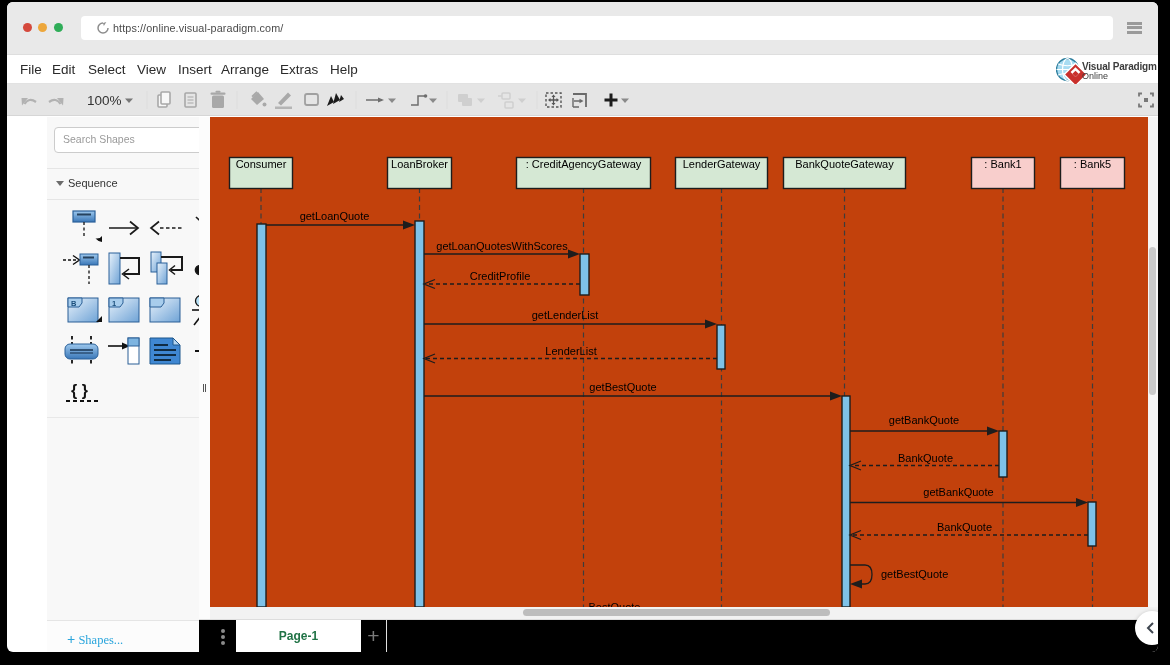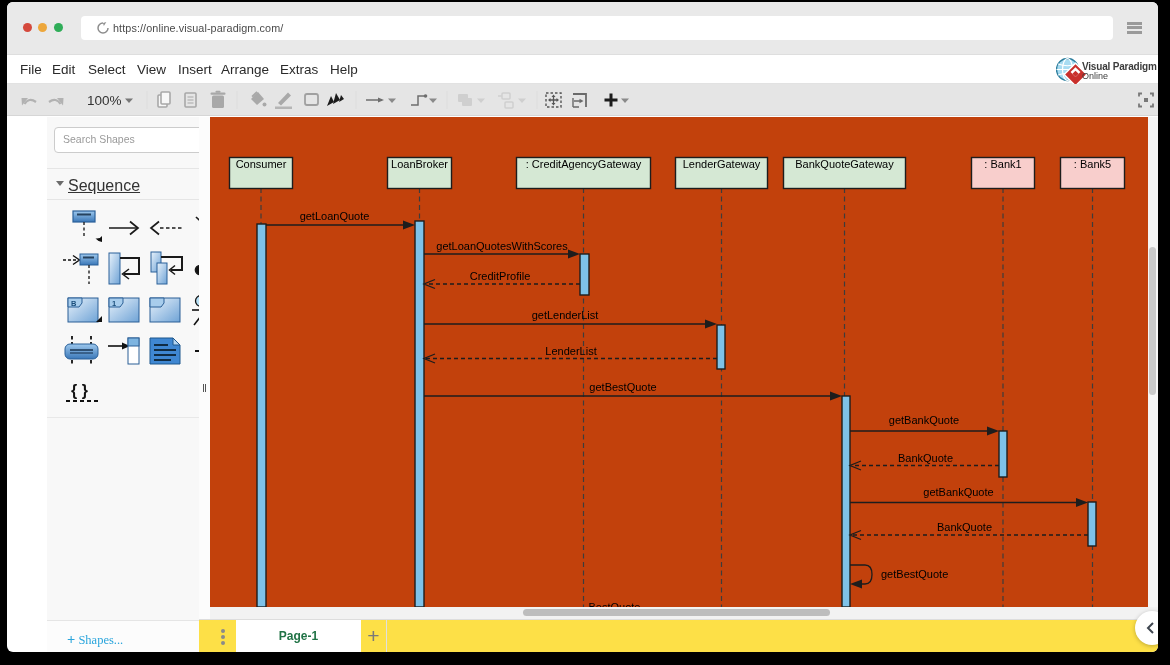--- a/index.html
+++ b/index.html
@@ -22,21 +22,21 @@
   #panel{position:absolute;left:0;top:115px;width:190.5px;height:535px;background:#f8f8f8;border-right:1px solid #e3e3e3;margin-left:40px;}
   #searchbox{position:absolute;left:7px;top:10px;width:166px;height:24px;background:#fff;border:1px solid #ccc;border-radius:4px;}
   #divider{position:absolute;left:191.5px;top:115px;width:11px;height:535px;background:#fcfcfc;border-right:1px solid #eee;}
   
   #canvas{position:absolute;left:203px;top:115px;width:938px;height:490px;background:#c2410c;overflow:hidden;}
   #hscroll{position:absolute;left:203px;top:605px;width:948px;height:12px;background:#f2f2f2;}
   #hthumb{position:absolute;left:313px;top:2px;width:307px;height:7px;background:#bdbdbd;border-radius:4px;}
   #vscroll{position:absolute;left:1141px;top:115px;width:10px;height:490px;background:#f6f6f6;}
   #vthumb{position:absolute;left:1px;top:130px;width:7px;height:148px;background:#cacaca;border-radius:4px;}
   
-  #tabbar{position:absolute;left:191.5px;top:617px;width:959.5px;height:33px;background:#fde047;border-top:1px solid #ddd;}
+  #tabbar{position:absolute;left:191.5px;top:617px;width:959.5px;height:33px;background:#000000;border-top:1px solid #ddd;}
   #tab1{position:absolute;left:37.5px;top:0;width:125px;height:33px;background:#fff;text-align:center;
         font-size:12px;font-weight:bold;color:#217346;line-height:33px;}
   #collapsebtn{position:absolute;left:1128px;top:609px;width:34px;height:34px;background:#fff;border-radius:50%;
         box-shadow:0 1px 4px rgba(0,0,0,0.25);z-index:5;}
 </style>
 </head>
 <body>
 <div id="win">
   <div id="menubar">
     <span class="mi" style="left:13px">File</span>
@@ -204,21 +204,21 @@
       <svg class="abs" style="left:149px;top:5px" width="14" height="14" viewBox="0 0 14 14">
         <circle cx="5.8" cy="5.8" r="4" fill="none" stroke="#878787" stroke-width="1.4"></circle>
         <line x1="8.8" y1="8.8" x2="12.4" y2="12.4" stroke="#878787" stroke-width="1.6"></line>
       </svg>
     </div>
     <div class="abs" style="left:179px;top:17px;width:3px;height:3px;border-radius:50%;background:#8a8a8a;"></div>
     <div class="abs" style="left:179px;top:22px;width:3px;height:3px;border-radius:50%;background:#8a8a8a;"></div>
     <div class="abs" style="left:179px;top:27px;width:3px;height:3px;border-radius:50%;background:#8a8a8a;"></div>
     <div class="abs" style="left:0;top:51px;width:190.5px;border-top:1px solid #e5e5e5;"></div>
     <div class="abs" style="left:9px;top:64px;width:0;height:0;border-left:4.5px solid transparent;border-right:4.5px solid transparent;border-top:5px solid #6b6b6b;"></div>
-    <span class="abs" style="left:21px;top:60px;font-size:16px;color:#333;text-decoration:underline;">Sequence</span>
+    <span class="abs" style="left:21px;top:60px;font-size:11px;color:#333;">Sequence</span>
     <div class="abs" style="left:0;top:82px;width:190.5px;border-top:1px solid #e5e5e5;"></div>
     <div id="shapes" class="abs" style="left:1px;top:82px;width:186px;height:330px;">
     <svg width="186" height="330" viewBox="0 0 186 330">
       <defs>
         <linearGradient id="bg1" x1="0" y1="0" x2="0" y2="1">
           <stop offset="0" stop-color="#9dc8ed"></stop>
               <stop offset="1" stop-color="#3a77b8"></stop>
         </linearGradient>
         <linearGradient id="bg2" x1="0" y1="0" x2="1" y2="1">
           <stop offset="0" stop-color="#e8f2fb"></stop>

